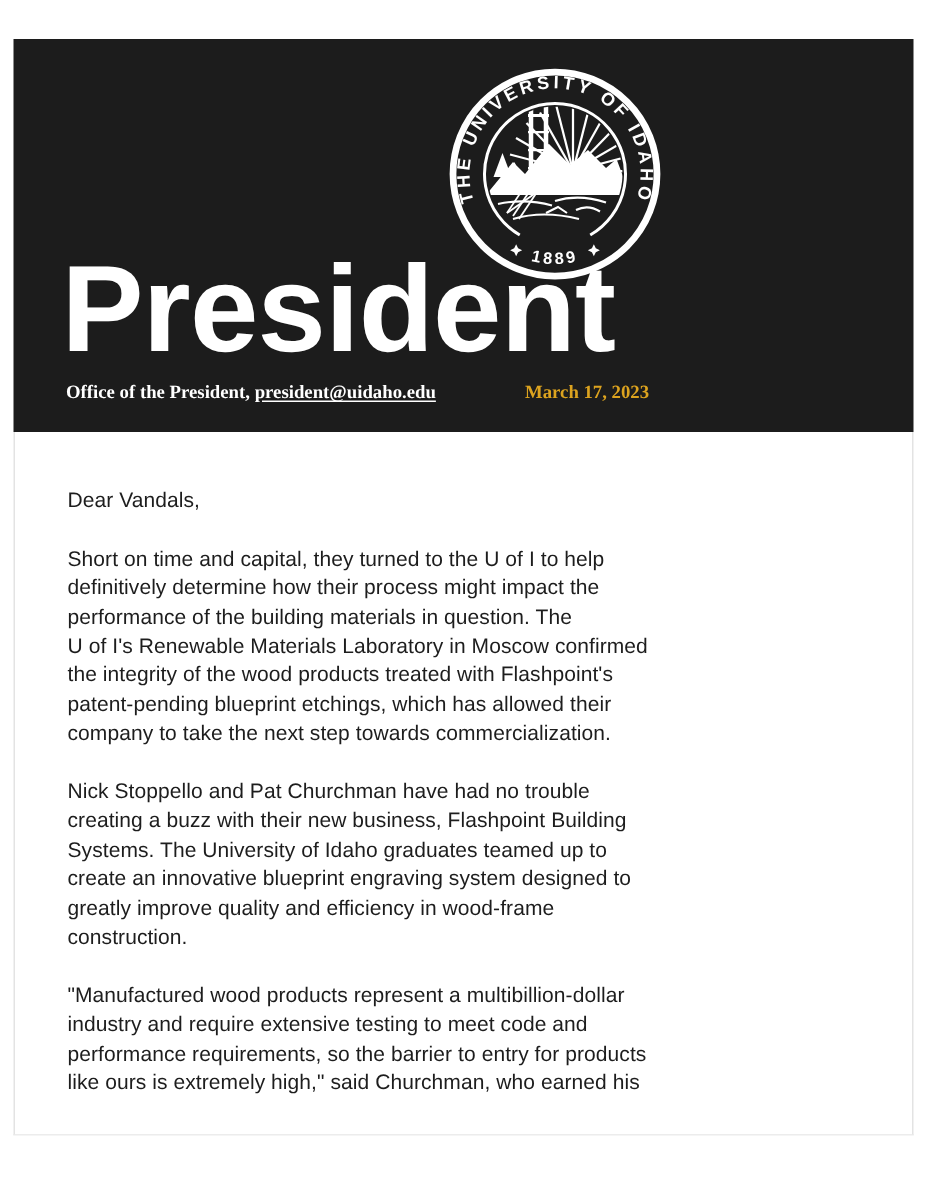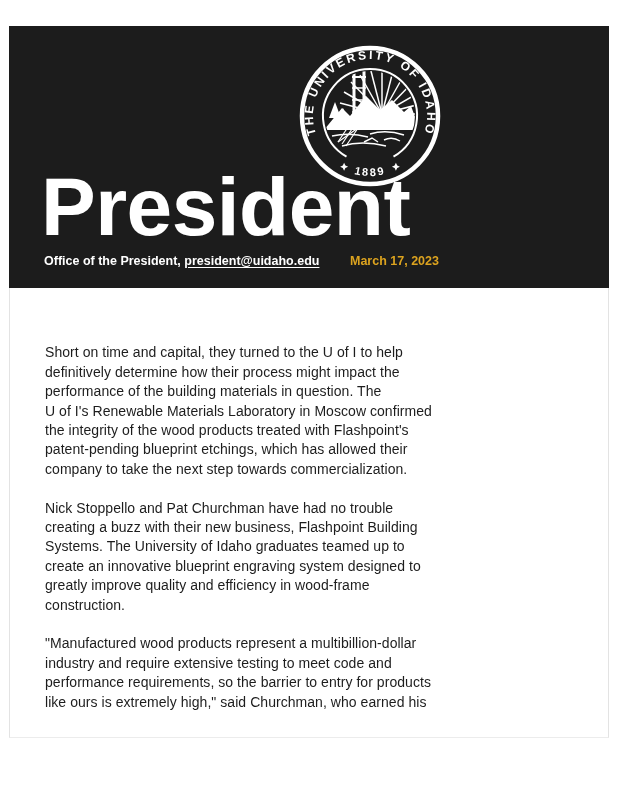--- a/index.html
+++ b/index.html
@@ -25,21 +25,21 @@
     letter-spacing: 0.2px;
   }
   .title {
     position: absolute; left: 32px; top: 140px; margin: 0;
     font-size: 82px; font-weight: 700; line-height: 1;
     color: #ffffff; letter-spacing: -0.5px;
   }
   .office-line {
     position: absolute; left: 35px; top: 227px; right: 20px;
     font-size: 12.5px; font-weight: 700; color: #ffffff;
-    line-height: 16px; white-space: nowrap;
+    line-height: 16px; white-space: nowrap; font-family: Liberation Serif, serif;
   }
   .email {
     color: #ffffff;
     text-decoration: underline;
     text-underline-offset: 2px;
     cursor: pointer;
   }
   .date {
     position: absolute; left: 306px; top: 0;
     color: var(--date-gold, #dca31f);
@@ -161,20 +161,21 @@
             <path d="M 72,90 Q 88,85 106,91"></path>
             <path d="M 66,98 L 74,94 L 80,98"></path>
             <path d="M 86,96 Q 94,92 102,97"></path>
           </g>
         </g>
       </svg>
     </div>
   </header>
 
   <main class="letter">
+    <p class="salutation">Dear Vandals,</p>
     <p class="para">Short on time and capital, they turned to the U of I to help
 definitively determine how their process might impact the
 performance of the building materials in question. The
 U of I's Renewable Materials Laboratory in Moscow confirmed
 the integrity of the wood products treated with Flashpoint's
 patent-pending blueprint etchings, which has allowed their
 company to take the next step towards commercialization.</p>
     <p class="para">Nick Stoppello and Pat Churchman have had no trouble
 creating a buzz with their new business, Flashpoint Building
 Systems. The University of Idaho graduates teamed up to

